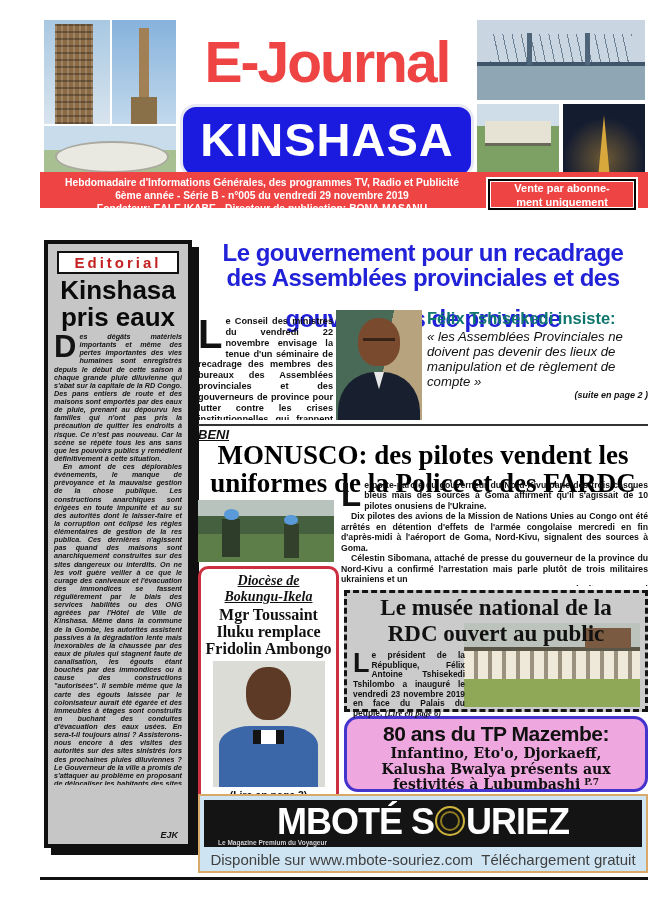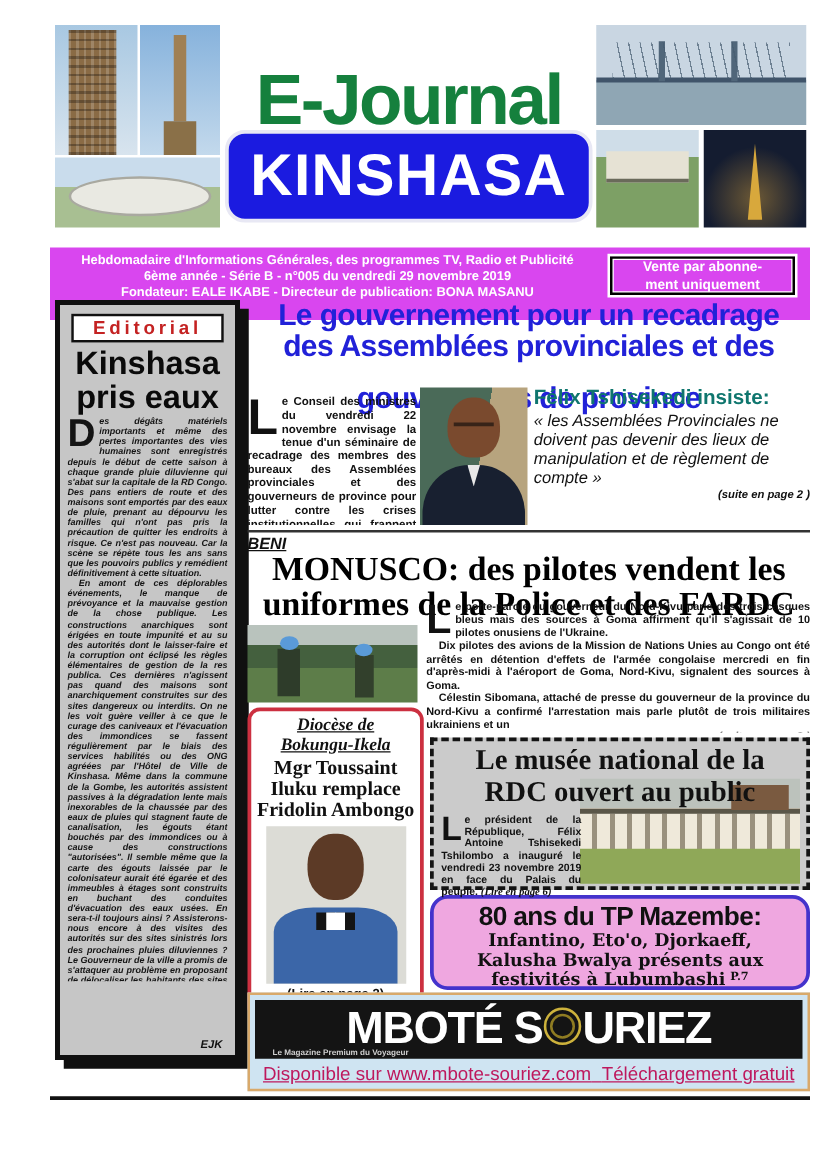--- a/index.html
+++ b/index.html
@@ -1,25 +1,25 @@
 <!DOCTYPE html>
 <html><head>
 <meta charset="utf-8">
 <style>
   html,body{margin:0;padding:0;background:#fff;}
   #page{position:relative;width:650px;height:919px;background:#fff;overflow:hidden;
         font-family:"Liberation Sans",sans-serif;color:#111;}
   .abs{position:absolute;}
   
   #title-ejournal{left:178px;top:22px;width:298px;height:80px;
-    font-size:57px;font-weight:bold;letter-spacing:-2px;text-align:center;line-height:80px;color:#15803d;margin-top:18px;}
+    font-size:57px;font-weight:bold;letter-spacing:-2px;text-align:center;line-height:80px;color:#ef4444;}
   #title-kinshasa{left:180px;top:104px;width:294px;height:74px;background:#1b1be0;
     border-radius:16px;border:3px solid #e8e8f4;box-sizing:border-box;
     text-align:center;line-height:66px;font-size:47px;font-weight:bold;color:#fff;letter-spacing:1px;}
-  #info-bar{left:40px;top:198px;width:608px;height:58px;background:#d946ef;color:#fff;}
+  #info-bar{left:40px;top:172px;width:608px;height:36px;background:#ef4444;color:#fff;}
   #info-lines{position:absolute;left:6px;top:4px;width:432px;text-align:center;
     font-size:10.3px;font-weight:bold;line-height:1.28;}
   #sale-box{position:absolute;right:10px;top:5px;width:152px;height:35px;border:2px solid #fff;
     box-shadow:inset 0 0 0 2px #000, inset 0 0 0 3px #fff;
     text-align:center;font-size:11px;font-weight:bold;line-height:1.3;padding-top:2px;box-sizing:border-box;}
   
   .ph{position:absolute;overflow:hidden;background:#ccc;}
   .ph>div{position:absolute;}
   
   #editorial-box{left:44px;top:240px;width:148px;height:608px;background:#c6c6c6;
@@ -78,21 +78,21 @@
   #mazembe-ref{font-size:9px;font-weight:bold;vertical-align:4px;margin-left:4px;}
   
   #mbote-ad{left:198px;top:794px;width:450px;height:79px;background:#cfe4f2;
     border:2px solid #d9a96a;box-sizing:border-box;padding-left:30px;}
   #mbote-logo-box{position:absolute;left:4px;top:4px;right:4px;height:47px;background:#141414;
     text-align:center;color:#fff;}
   #mbote-logo-line{line-height:44px;font-size:36px;font-weight:bold;letter-spacing:-1px;white-space:nowrap;}
   #souriez-o{display:inline-block;width:26px;height:26px;border-radius:50%;vertical-align:-2px;
     border:2px solid #cdb23c;box-shadow:inset 0 0 0 3px #141414, inset 0 0 0 5px #8f7c22;margin:0 1px;}
   #mbote-tagline{position:absolute;left:14px;bottom:1px;font-size:6.5px;color:#cfcfcf;font-weight:bold;}
-  #mbote-strip{position:absolute;left:0;bottom:3px;width:100%;text-align:center;font-size:15px;color:#be185d;text-decoration:underline;}
+  #mbote-strip{position:absolute;left:0;bottom:3px;width:100%;text-align:center;font-size:15px;color:#404040;}
   
   #bottom-rule{left:40px;top:877px;width:608px;height:3px;background:#111;box-shadow:0 5px 0 -3px #555;}
   .nowrapc{white-space:nowrap;}
 </style>
 </head>
 <body>
 
 <div id="page">
 
   <div class="ph" style="left:44px;top:20px;width:66px;height:104px;background:linear-gradient(180deg,#a8c8e2,#d8e4ee);">

